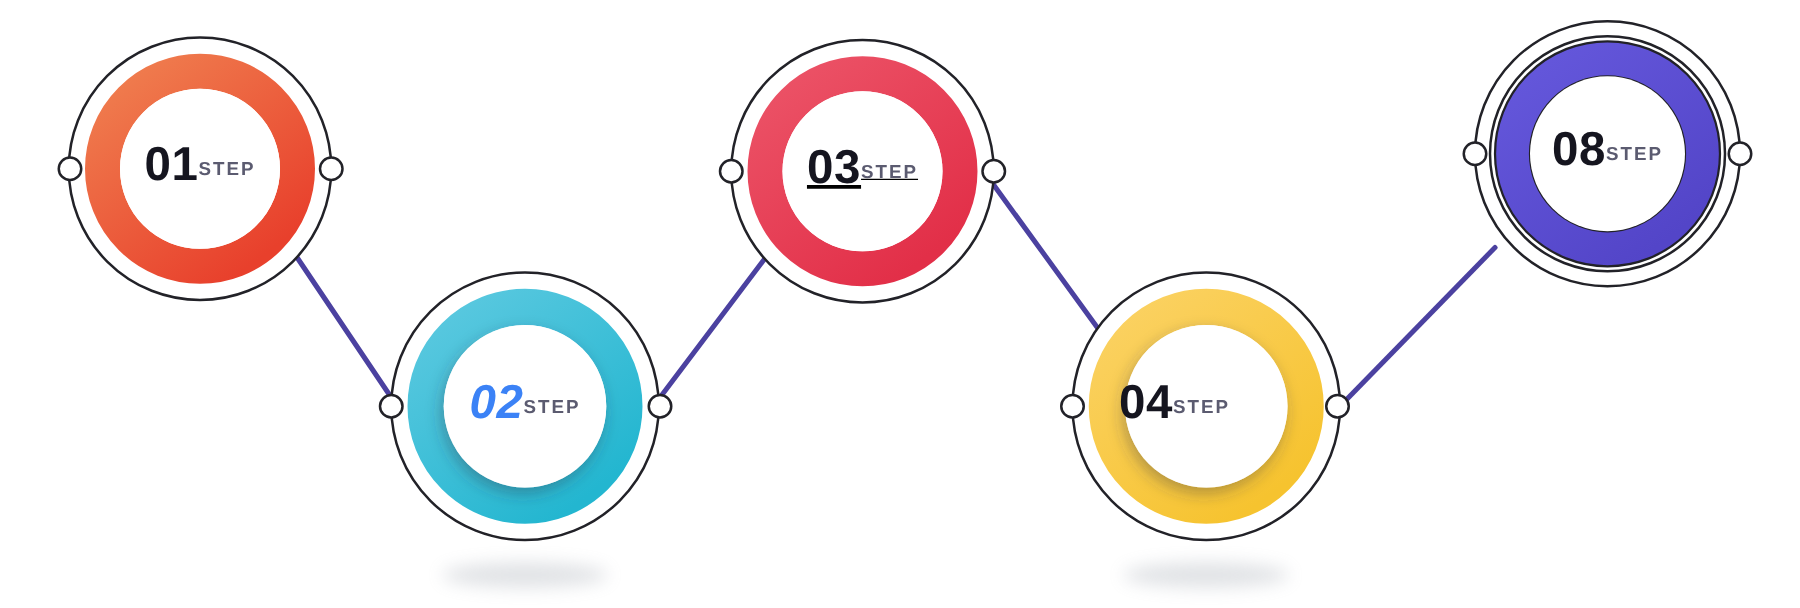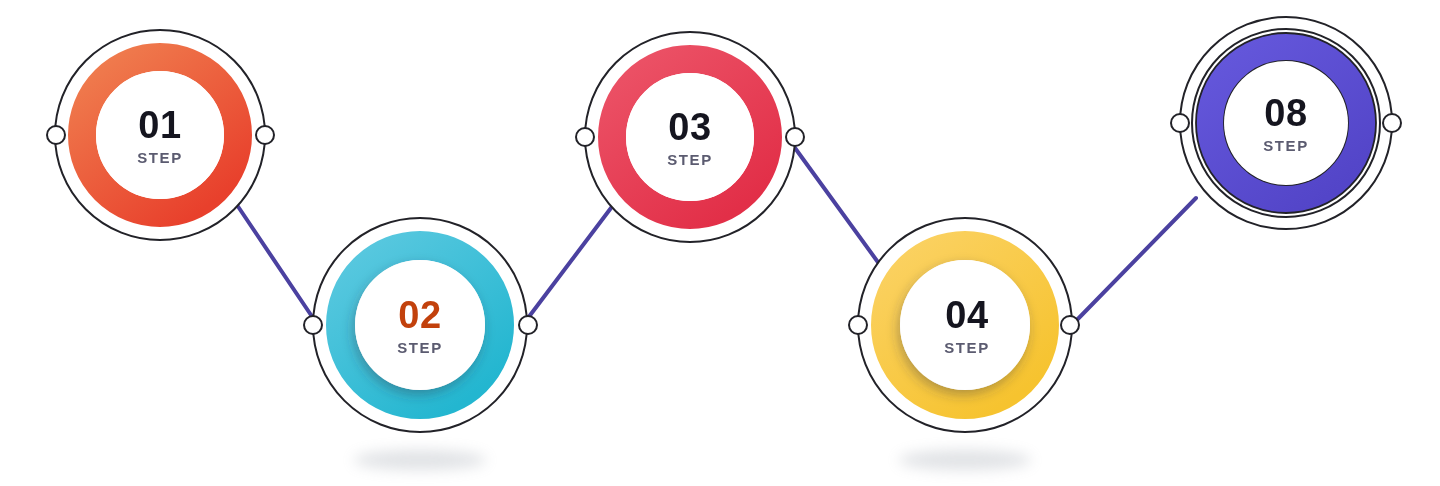--- a/index.html
+++ b/index.html
@@ -22,21 +22,21 @@
   #svg-layer {
     position: absolute;
     left: 0;
     top: 0;
     width: 1440px;
     height: 486px;
   }
   .node-label {
     position: absolute;
     display: flex;
-    flex-direction: column;
+    flex-direction: row;
     align-items: center;
     justify-content: center;
     pointer-events: none;
     transform: translate(-50%, -50%);
     width: 140px;
     height: 90px;
   }
   .node-number {
     font-family: "Liberation Sans", sans-serif;
     font-weight: bold;
@@ -140,28 +140,28 @@
         <circle cx="1180" cy="123" r="9" fill="#ffffff" stroke="#222228" stroke-width="2"></circle>
         <circle cx="1392" cy="123" r="9" fill="#ffffff" stroke="#222228" stroke-width="2"></circle>
       </g>
   </svg>
   <div id="label-layer">
       <div class="node-label" style="left: 160px; top: 135px;">
         <div class="node-number" style="color: rgb(21, 21, 31);">01</div>
         <div class="node-caption" style="color: rgb(91, 91, 112);">STEP</div>
       </div>
       <div class="node-label" style="left: 420px; top: 325px;">
-        <div class="node-number" style="color: #c2410c;">02</div>
+        <div class="node-number" style="color: #3b82f6; font-style: italic;">02</div>
         <div class="node-caption" style="color: rgb(91, 91, 112);">STEP</div>
       </div>
-      <div class="node-label" style="left: 690px; top: 137px;">
+      <div class="node-label" style="left: 690px; top: 137px; text-decoration: underline;">
         <div class="node-number" style="color: rgb(21, 21, 31);">03</div>
         <div class="node-caption" style="color: rgb(91, 91, 112);">STEP</div>
       </div>
-      <div class="node-label" style="left: 967px; top: 325px;">
+      <div class="node-label" style="left: 914px; top: 325px; justify-content: flex-end;">
         <div class="node-number" style="color: rgb(21, 21, 31);">04</div>
         <div class="node-caption" style="color: rgb(91, 91, 112);">STEP</div>
       </div>
       <div class="node-label" style="left: 1286px; top: 123px;">
         <div class="node-number" style="color: rgb(21, 21, 31);">08</div>
         <div class="node-caption" style="color: rgb(91, 91, 112);">STEP</div>
       </div>
     </div>
 </div>
 

